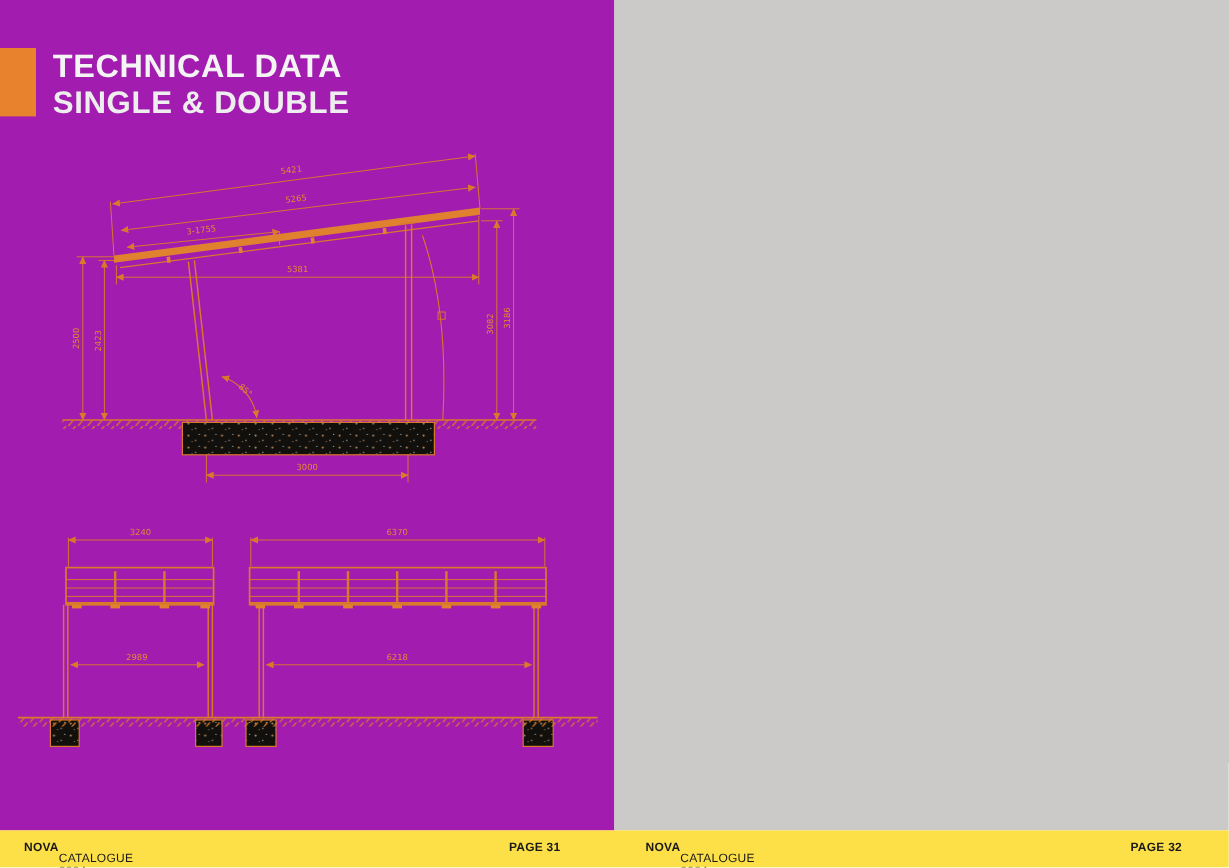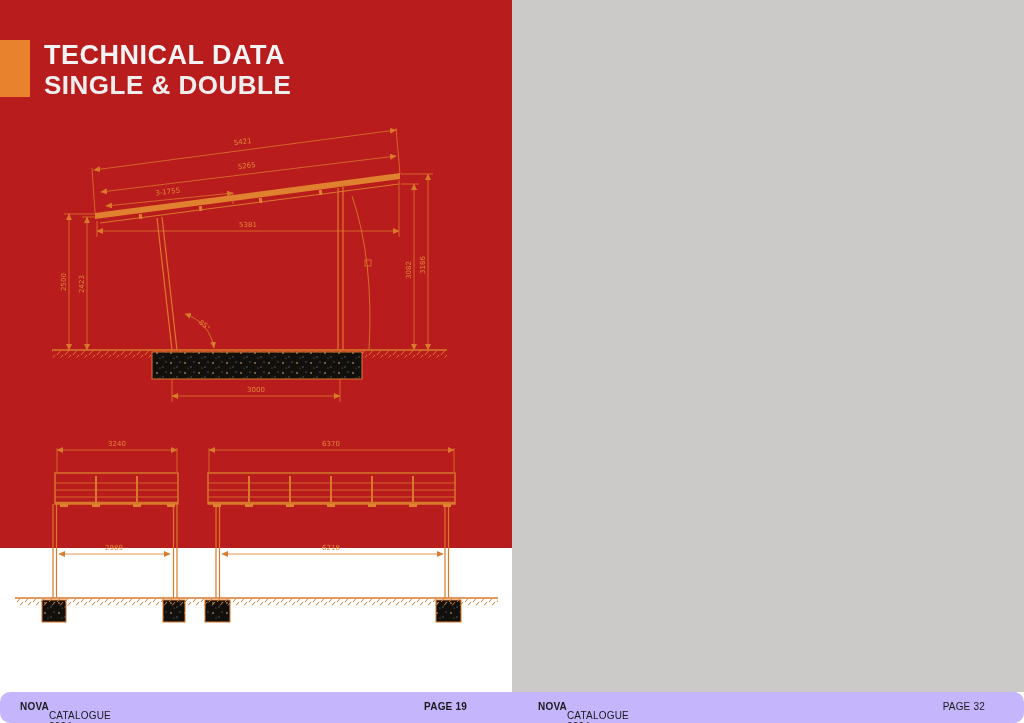--- a/index.html
+++ b/index.html
@@ -1,42 +1,42 @@
 <!DOCTYPE html>
 <html><head>
 <meta charset="utf-8">
 <style>
   * { margin:0; padding:0; box-sizing:border-box; }
   html,body { width:1024px; height:723px; overflow:hidden; background:#fff;
     font-family:"Liberation Sans", sans-serif; }
   .stage { position:relative; width:1024px; height:723px; }
 
   
-  .page-left  { position:absolute; left:0; top:0; width:512px; height:548px; background:#b91c1c; }
+  .page-left  { position:absolute; left:0; top:0; width:512px; height:692px; background:#a21caf; }
   .page-right { position:absolute; left:512px; top:0; width:512px; height:692px; background:#cbcac8; }
 
   
   .accent-square { position:absolute; left:0; top:40px; width:30px; height:57px; background:#E8822D; }
   .title-block { position:absolute; left:44px; top:40px; color:#f4f4f4; }
   .title-main { font-size:27px; font-weight:bold; letter-spacing:0.5px; line-height:30px; }
   .title-sub  { font-size:26px; font-weight:bold; letter-spacing:0.5px; line-height:30px; color:#eee; }
 
   
   .draw-side  { position:absolute; left:0; top:110px; width:512px; height:310px; }
   .draw-front { position:absolute; left:0; top:420px; width:512px; height:250px; }
   svg text { font-family:"DejaVu Sans", sans-serif; font-size:7px; fill:#E08836; text-anchor:middle; }
 
   
-  .footer { position:absolute; left:0; top:692px; width:1024px; height:31px; background:#c4b5fd;border-radius:10px; }
+  .footer { position:absolute; left:0; top:692px; width:1024px; height:31px; background:#fde047; }
   .footer span { position:absolute; top:9px; font-size:10px; color:#1a1a1a; letter-spacing:0.2px; }
   .ft-brand { font-weight:bold; }
   .ft-left-brand  { left:20px; }
   .ft-left-page   { left:380px; width:87px; text-align:right; font-weight:bold; }
   .ft-right-brand { left:538px; }
-  .ft-right-page  { left:900px; width:85px; text-align:right; font-weight:normal; }
+  .ft-right-page  { left:900px; width:85px; text-align:right; font-weight:bold; }
 </style>
 </head>
 <body>
 
 <div class="stage">
 
   <div class="page-left">
 
     <div class="accent-square"></div>
     <div class="title-block">
@@ -230,18 +230,18 @@
 
     
     
 
     
     
   </div>
 
   <div class="footer">
     <span class="ft-left-brand"><b class="ft-brand">NOVA</b><span> CATALOGUE 2024</span></span>
-    <span class="ft-left-page">PAGE 19</span>
+    <span class="ft-left-page">PAGE 31</span>
     <span class="ft-right-brand"><b class="ft-brand">NOVA</b><span> CATALOGUE 2024</span></span>
     <span class="ft-right-page">PAGE 32</span>
   </div>
 
 </div>
 
 </body></html>

